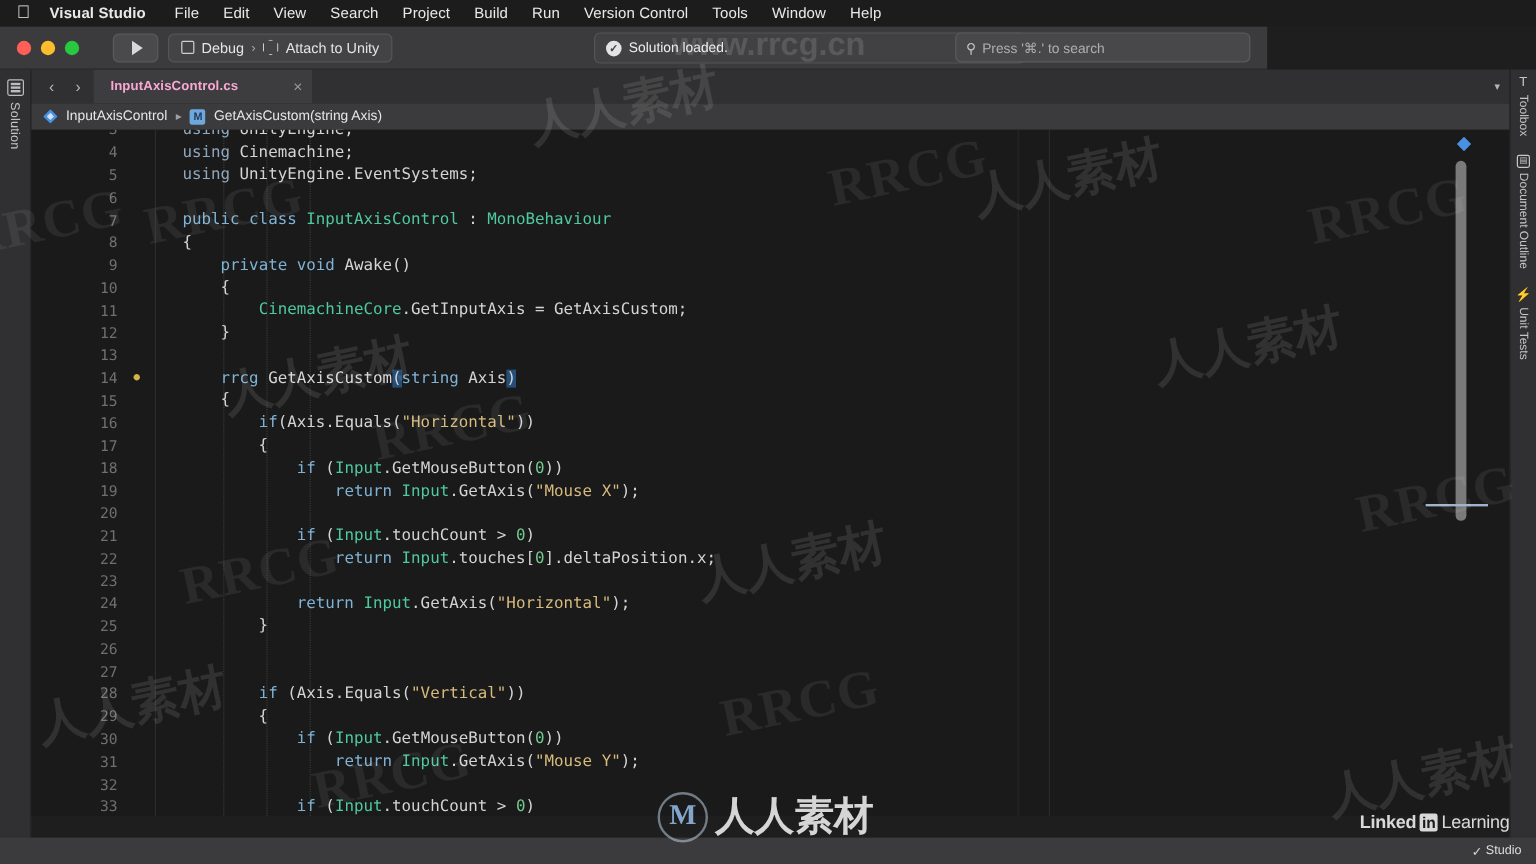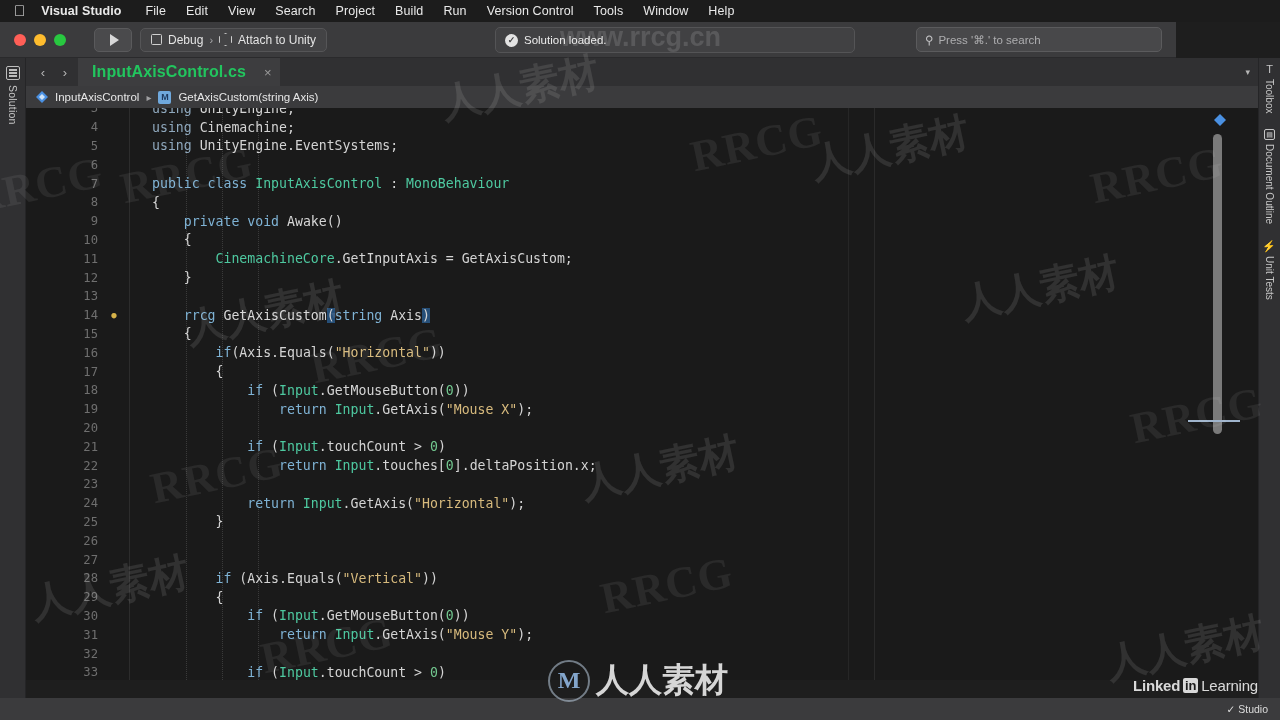--- a/index.html
+++ b/index.html
@@ -22,21 +22,21 @@
     position:relative; top:-1px;
   }
   .menu-item {
     color:#e9e9e9; font-size:12.5px; padding:0 10px; white-space:nowrap;
     letter-spacing:.1px;
   }
   .menu-item.app-name { font-weight:bold; padding-left:0; padding-right:14px; }
 
   
   .toolbar {
-    position:absolute; left:0; top:22px; width:1176px; height:36px;
+    position:absolute; left:0; top:22px; width:1056px; height:36px;
     background:#3b3b3d; display:flex; align-items:center; z-index:30;
     border-bottom:1px solid #2a2a2c;
   }
   .traffic { display:flex; gap:8px; padding-left:14px; align-items:center; }
   .dot { width:12px; height:12px; border-radius:50%; }
   .dot.red{background:#ff5f57;} .dot.yellow{background:#febc2e;} .dot.green{background:#28c840;}
 
   .run-btn {
     margin-left:28px; width:38px; height:24px; border-radius:5px;
     background:#4a4a4c; border:1px solid #5a5a5c;
@@ -120,21 +120,21 @@
   .tabstrip {
     position:absolute; left:26px; top:58px; width:1232px; height:28px;
     background:#303032; z-index:18; display:flex; align-items:stretch;
   }
   .nav-arrows { display:flex; align-items:center; gap:0; padding:0 2px 0 6px; }
   .nav-arrow { width:22px; text-align:center; color:#b6b6b6; font-size:13px; }
   .tab {
     background:#3d3d3f; display:flex; align-items:center; gap:0;
     padding:0 8px 0 14px; min-width:182px; position:relative;
   }
-  .tab-title { color:#22c55e; font-size:16px; font-weight:bold; letter-spacing:.1px; }
+  .tab-title { color:#f9a8d4; font-size:11px; font-weight:bold; letter-spacing:.1px; }
   .tab-close { margin-left:auto; color:#9a9a9a; font-size:13px; padding-left:18px; }
   .tabstrip-right { margin-left:auto; display:flex; align-items:center; padding-right:8px; }
   .caret-dn { color:#b6b6b6; font-size:9px; }
 
   
   .breadcrumb {
     position:absolute; left:26px; top:86px; width:1232px; height:22px;
     background:#3b3b3d; z-index:17; display:flex; align-items:center;
     gap:7px; padding-left:10px;
   }

